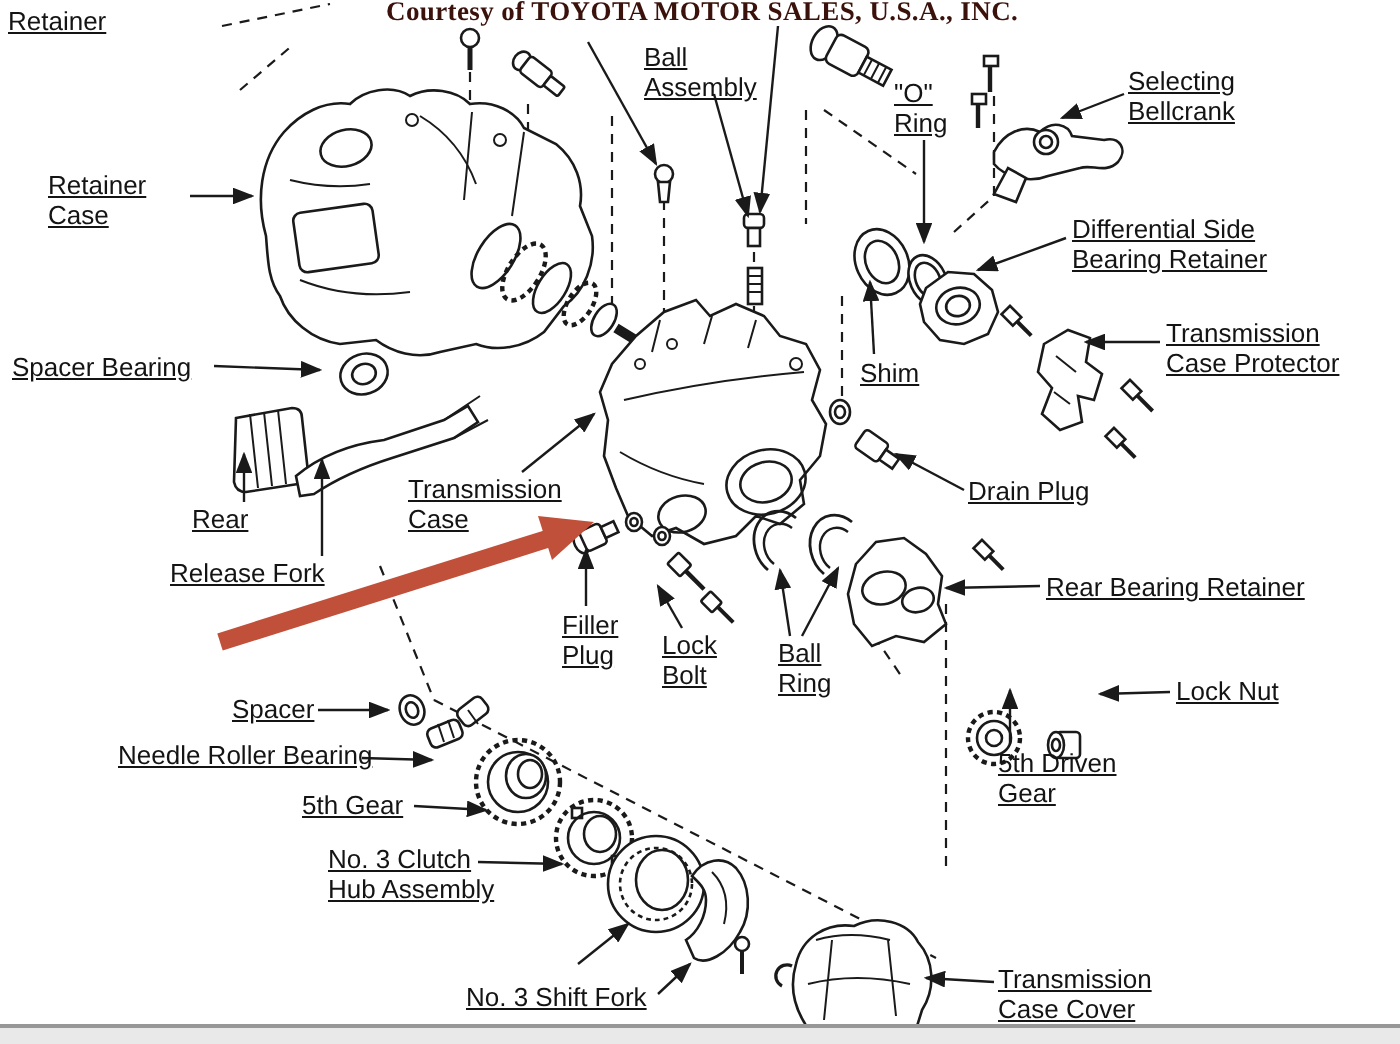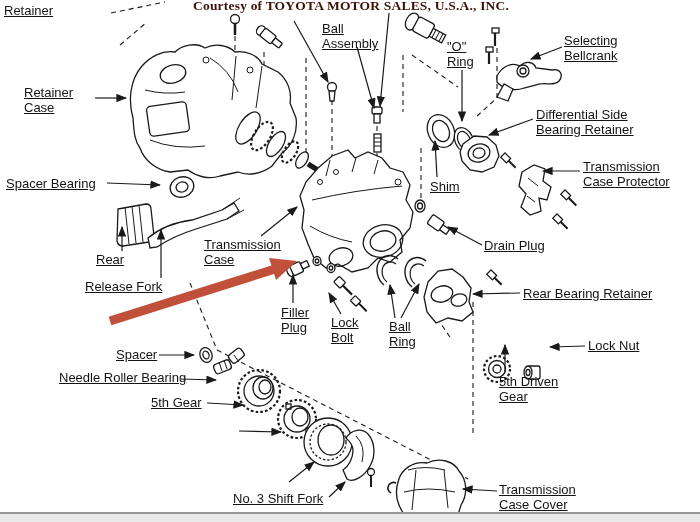--- a/index.html
+++ b/index.html
@@ -333,18 +333,20 @@
   <div class="lbl" style="left:331px;top:315px">Lock
 Bolt</div>
   <div class="lbl" style="left:389px;top:319px">Ball
 Ring</div>
   <div class="lbl" style="left:588px;top:338px">Lock Nut</div>
   <div class="lbl" style="left:116px;top:347px">Spacer</div>
   <div class="lbl" style="left:59px;top:370px">Needle Roller Bearing</div>
   <div class="lbl" style="left:151px;top:395px">5th Gear</div>
   <div class="lbl" style="left:499px;top:374px">5th Driven
 Gear</div>
+  <div class="lbl" style="left:164px;top:422px">No. 3 Clutch
+Hub Assembly</div>
   <div class="lbl" style="left:233px;top:491px">No. 3 Shift Fork</div>
   <div class="lbl" style="left:499px;top:482px">Transmission
 Case Cover</div>
 
   <div id="bottombar"></div>
 </div>
 
 </body></html>

